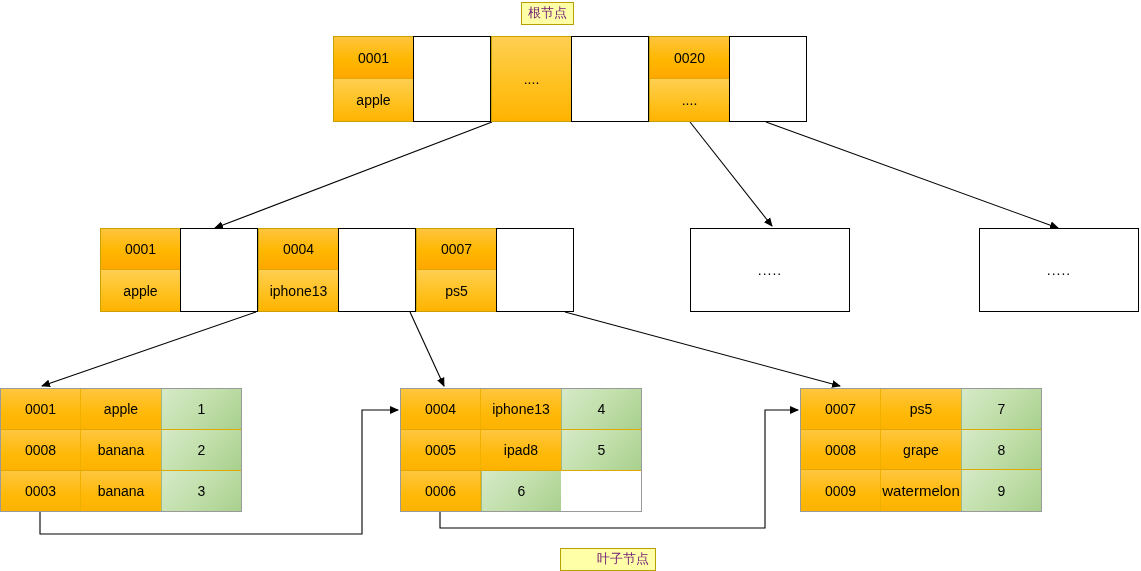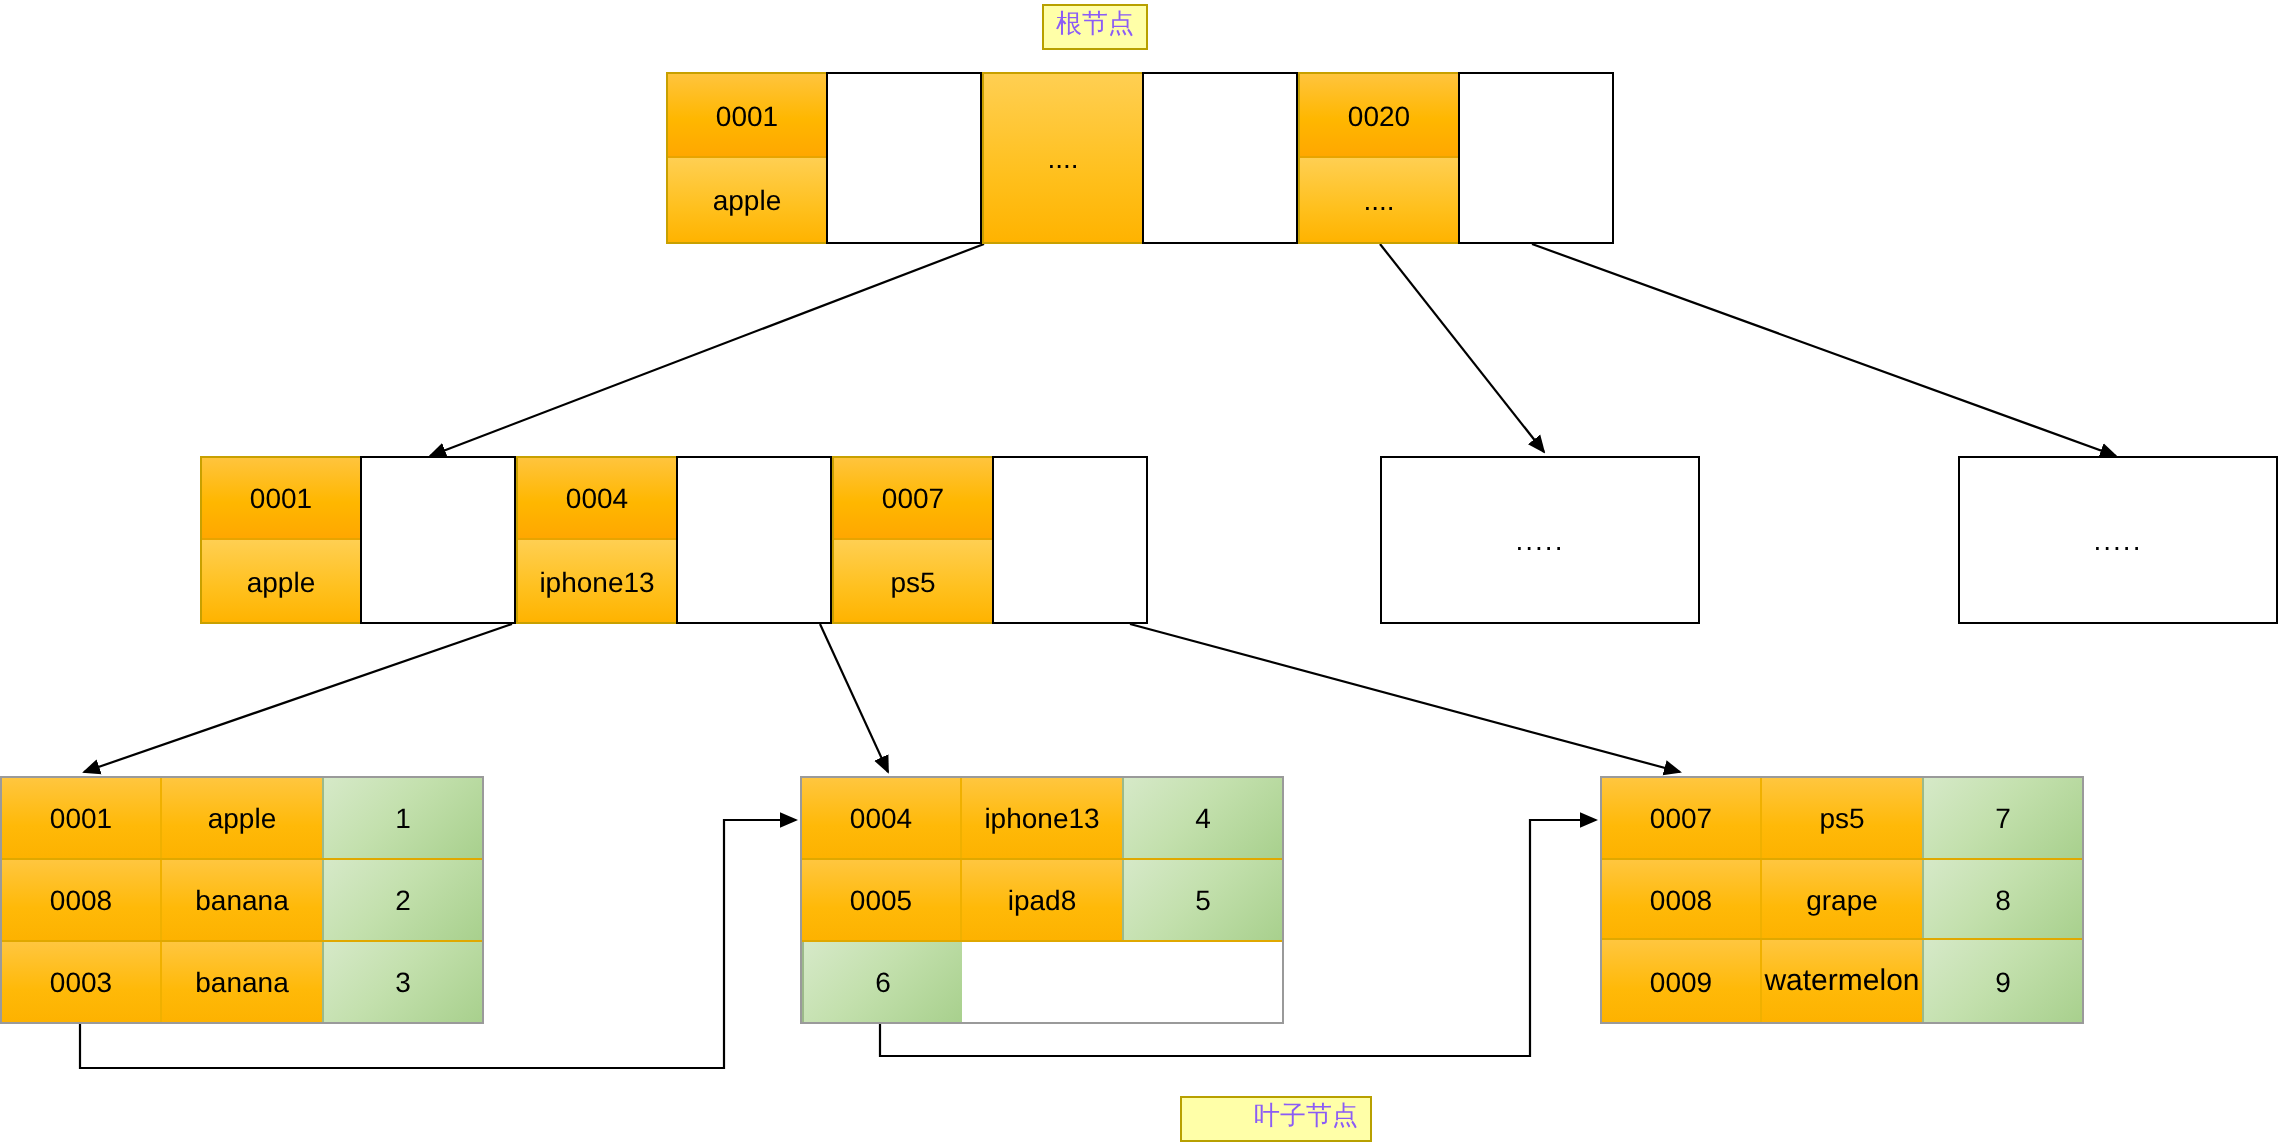--- a/index.html
+++ b/index.html
@@ -19,21 +19,21 @@
     background: #ffffff;
   }
 
   
   .abs { position: absolute; box-sizing: border-box; }
 
   
   .tag {
     border: 1px solid #b8a000;
     background: #ffffa8;
-    color: #8b5cf6;
+    color: #701a75;
     font-size: 13px;
     line-height: 16px;
     padding: 2px 6px 3px 6px;
     text-align: center;
     white-space: nowrap;
     font-family: "DejaVu Sans", sans-serif;
   }
 
   
   .index-node {
@@ -224,20 +224,21 @@
       <div class="leaf-cell c-id">0004</div>
       <div class="leaf-cell c-name">iphone13</div>
       <div class="leaf-cell c-val">4</div>
     </div>
     <div class="leaf-row">
       <div class="leaf-cell c-id">0005</div>
       <div class="leaf-cell c-name">ipad8</div>
       <div class="leaf-cell c-val">5</div>
     </div>
     <div class="leaf-row">
+      <div class="leaf-cell c-id">0006</div>
       <div class="leaf-cell c-val">6</div>
     </div>
   </div>
 
   <div class="abs leaf" style="left:800px; top:388px; width:242px; height:124px;">
     <div class="leaf-row">
       <div class="leaf-cell c-id">0007</div>
       <div class="leaf-cell c-name">ps5</div>
       <div class="leaf-cell c-val">7</div>
     </div>
@@ -246,15 +247,15 @@
       <div class="leaf-cell c-name">grape</div>
       <div class="leaf-cell c-val">8</div>
     </div>
     <div class="leaf-row">
       <div class="leaf-cell c-id">0009</div>
       <div class="leaf-cell c-name" style="font-size:15px;">watermelon</div>
       <div class="leaf-cell c-val">9</div>
     </div>
   </div>
 
-  <div class="abs tag" style="left:590px; top:548px;padding-left:36px;">叶子节点</div>
+  <div class="abs tag" style="left:560px; top:548px;padding-left:36px;">叶子节点</div>
 
 </div>
 
 </body></html>

